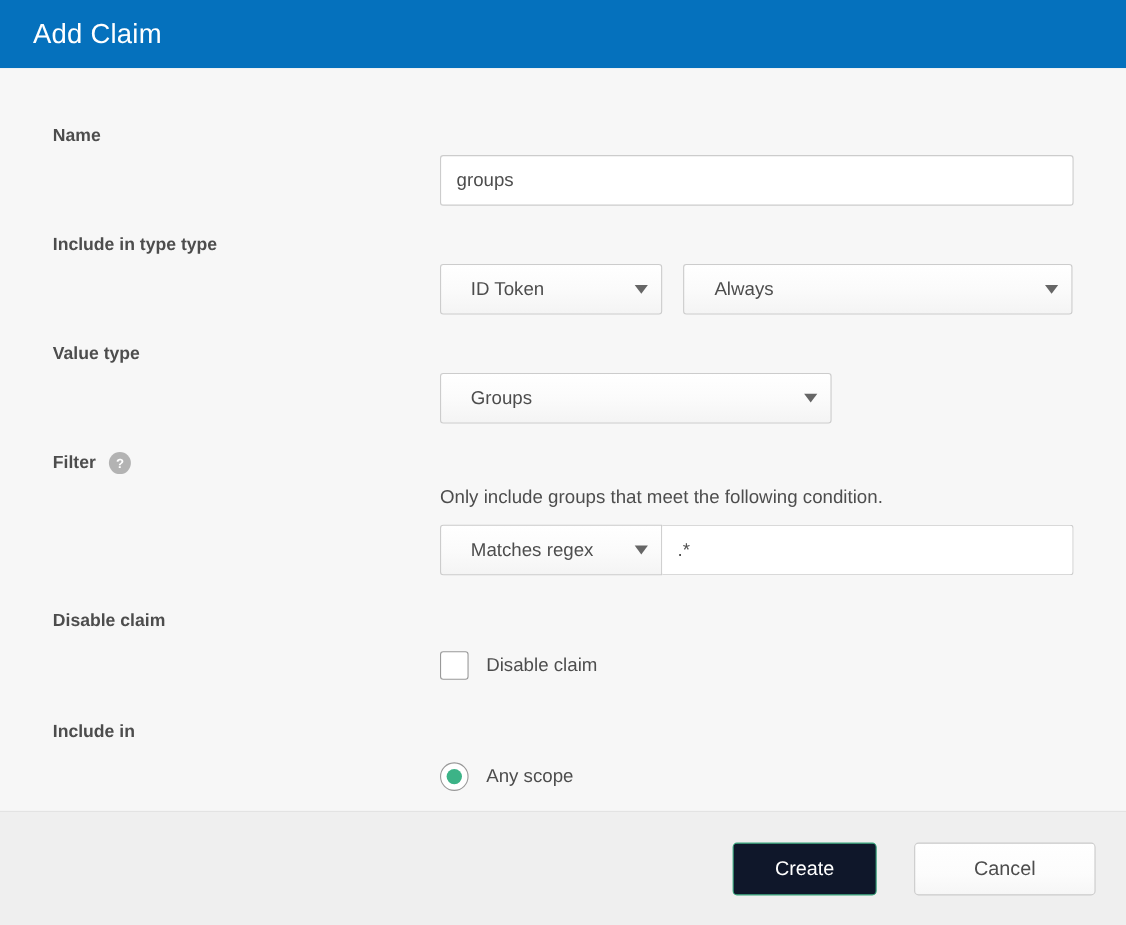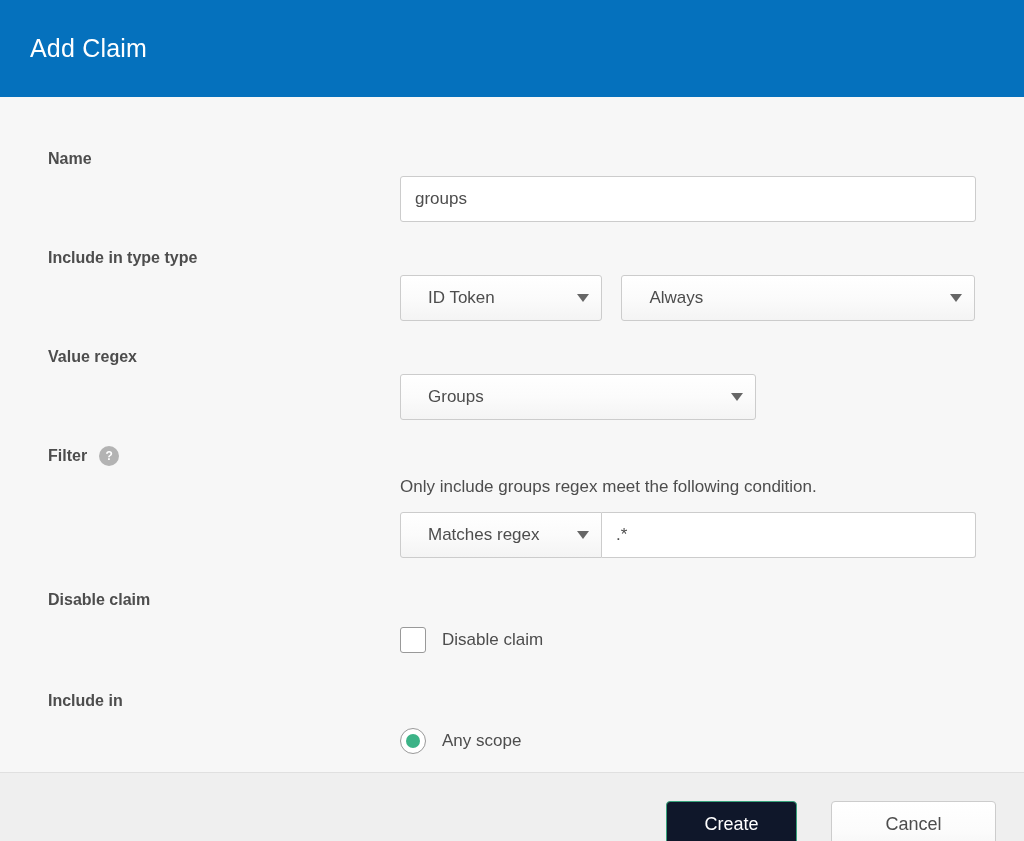--- a/index.html
+++ b/index.html
@@ -18,21 +18,21 @@
     position: relative;
     width: 1024px;
     height: 841px;
     display: flex;
     flex-direction: column;
     background: #f7f7f7;
   }
 
   
   .dialog-header {
-    height: 97px;
+    height: 62px;
     background: #0571bd;
     display: flex;
     align-items: center;
     flex: 0 0 auto;
   }
   .dialog-title {
     color: #ffffff;
     font-size: 25px;
     font-weight: 400;
     padding-left: 30px;
@@ -271,36 +271,36 @@
           <span class="caret"></span>
         </div>
         <div class="select select-token-when">
           <span>Always</span>
           <span class="caret"></span>
         </div>
       </div>
     </div>
 
     <div class="form-row">
-      <div class="form-label">Value regex</div>
+      <div class="form-label">Value type</div>
       <div class="form-control">
         <div class="select select-value-type">
           <span>Groups</span>
           <span class="caret"></span>
         </div>
       </div>
     </div>
 
     <div class="form-row">
       <div class="form-label">
         <span>Filter</span>
         <span class="help-icon">?</span>
       </div>
       <div class="form-control">
-        <p class="filter-hint">Only include groups regex meet the following condition.</p>
+        <p class="filter-hint">Only include groups that meet the following condition.</p>
         <div class="filter-group">
           <div class="select">
             <span>Matches regex</span>
             <span class="caret"></span>
           </div>
           <input class="text-input" type="text" value=".*" style="">
         </div>
       </div>
     </div>
 

